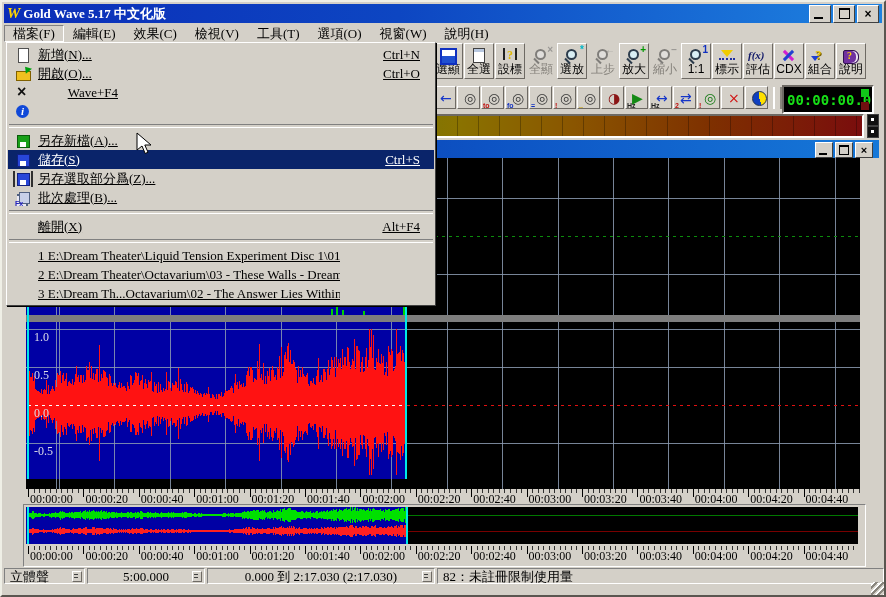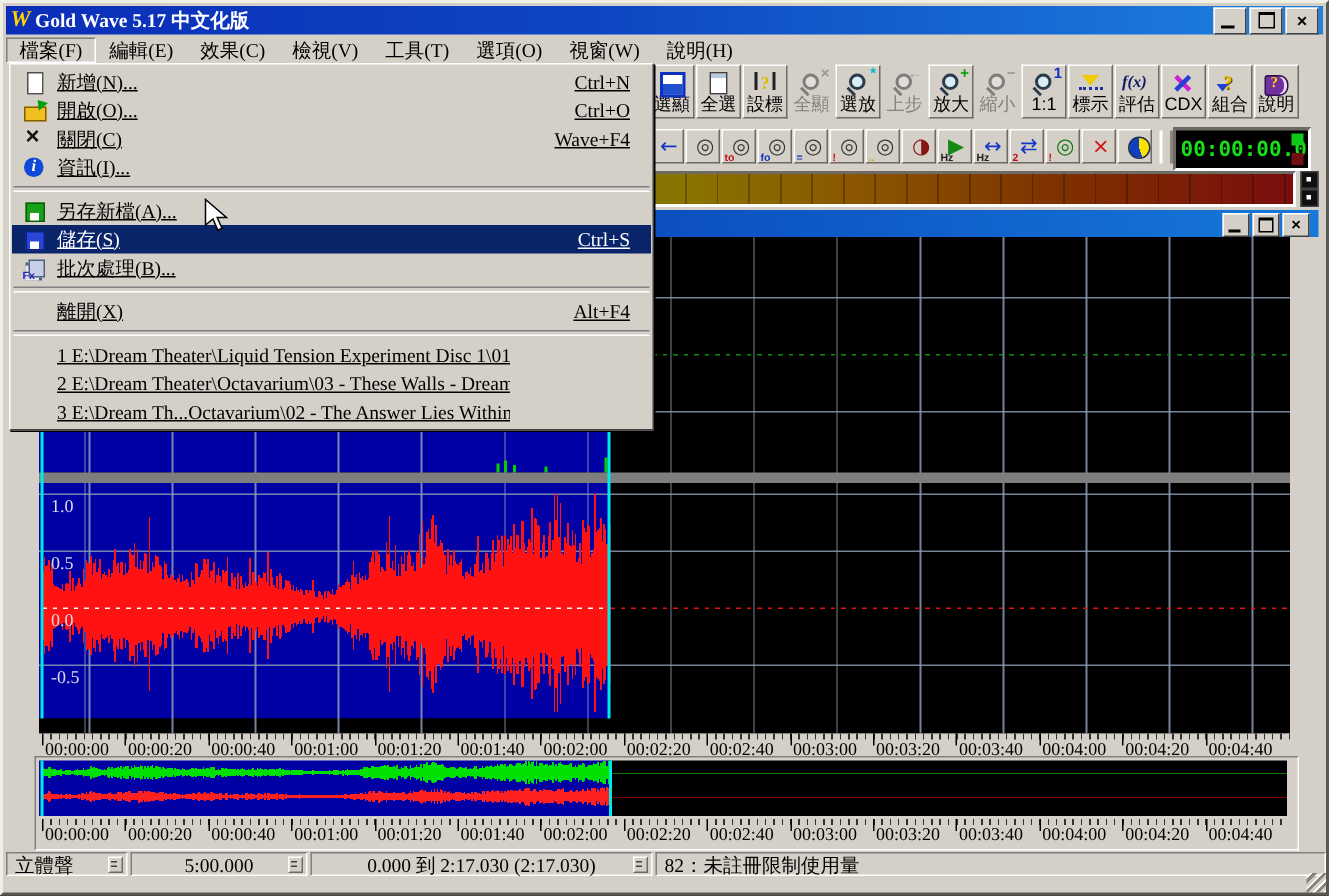--- a/index.html
+++ b/index.html
@@ -426,44 +426,49 @@
         <span class="micell">
           <span class="mi mi-open-folder"></span>
         </span>
         <span class="mlabel">開啟(O)...</span>
         <span class="mshort">Ctrl+O</span>
       </div>
       <div class="mrow">
         <span class="micell">
           <span class="mi mi-close-x"></span>
         </span>
-        <span class="mlabel">關閉(C)</span>
         <span class="mshort">Wave+F4</span>
       </div>
       <div class="mrow">
         <span class="micell">
           <span class="mi mi-info"></span>
         </span>
-        <span class="mlabel">資訊(I)...</span>
         <span class="mshort"></span>
       </div>
       <div class="msep"></div>
       <div class="mrow">
         <span class="micell">
           <span class="mi mi-save-as-floppy"></span>
         </span>
         <span class="mlabel">另存新檔(A)...</span>
         <span class="mshort"></span>
       </div>
       <div class="mrow hl">
         <span class="micell">
           <span class="mi mi-save-floppy"></span>
         </span>
         <span class="mlabel">儲存(S)</span>
         <span class="mshort">Ctrl+S</span>
+      </div>
+      <div class="mrow">
+        <span class="micell">
+          <span class="mi mi-save-selection"></span>
+        </span>
+        <span class="mlabel">另存選取部分爲(Z)...</span>
+        <span class="mshort"></span>
       </div>
       <div class="mrow">
         <span class="micell">
           <span class="mi mi-batch"></span>
         </span>
         <span class="mlabel">批次處理(B)...</span>
         <span class="mshort"></span>
       </div>
       <div class="msep"></div>
       <div class="mrow">

